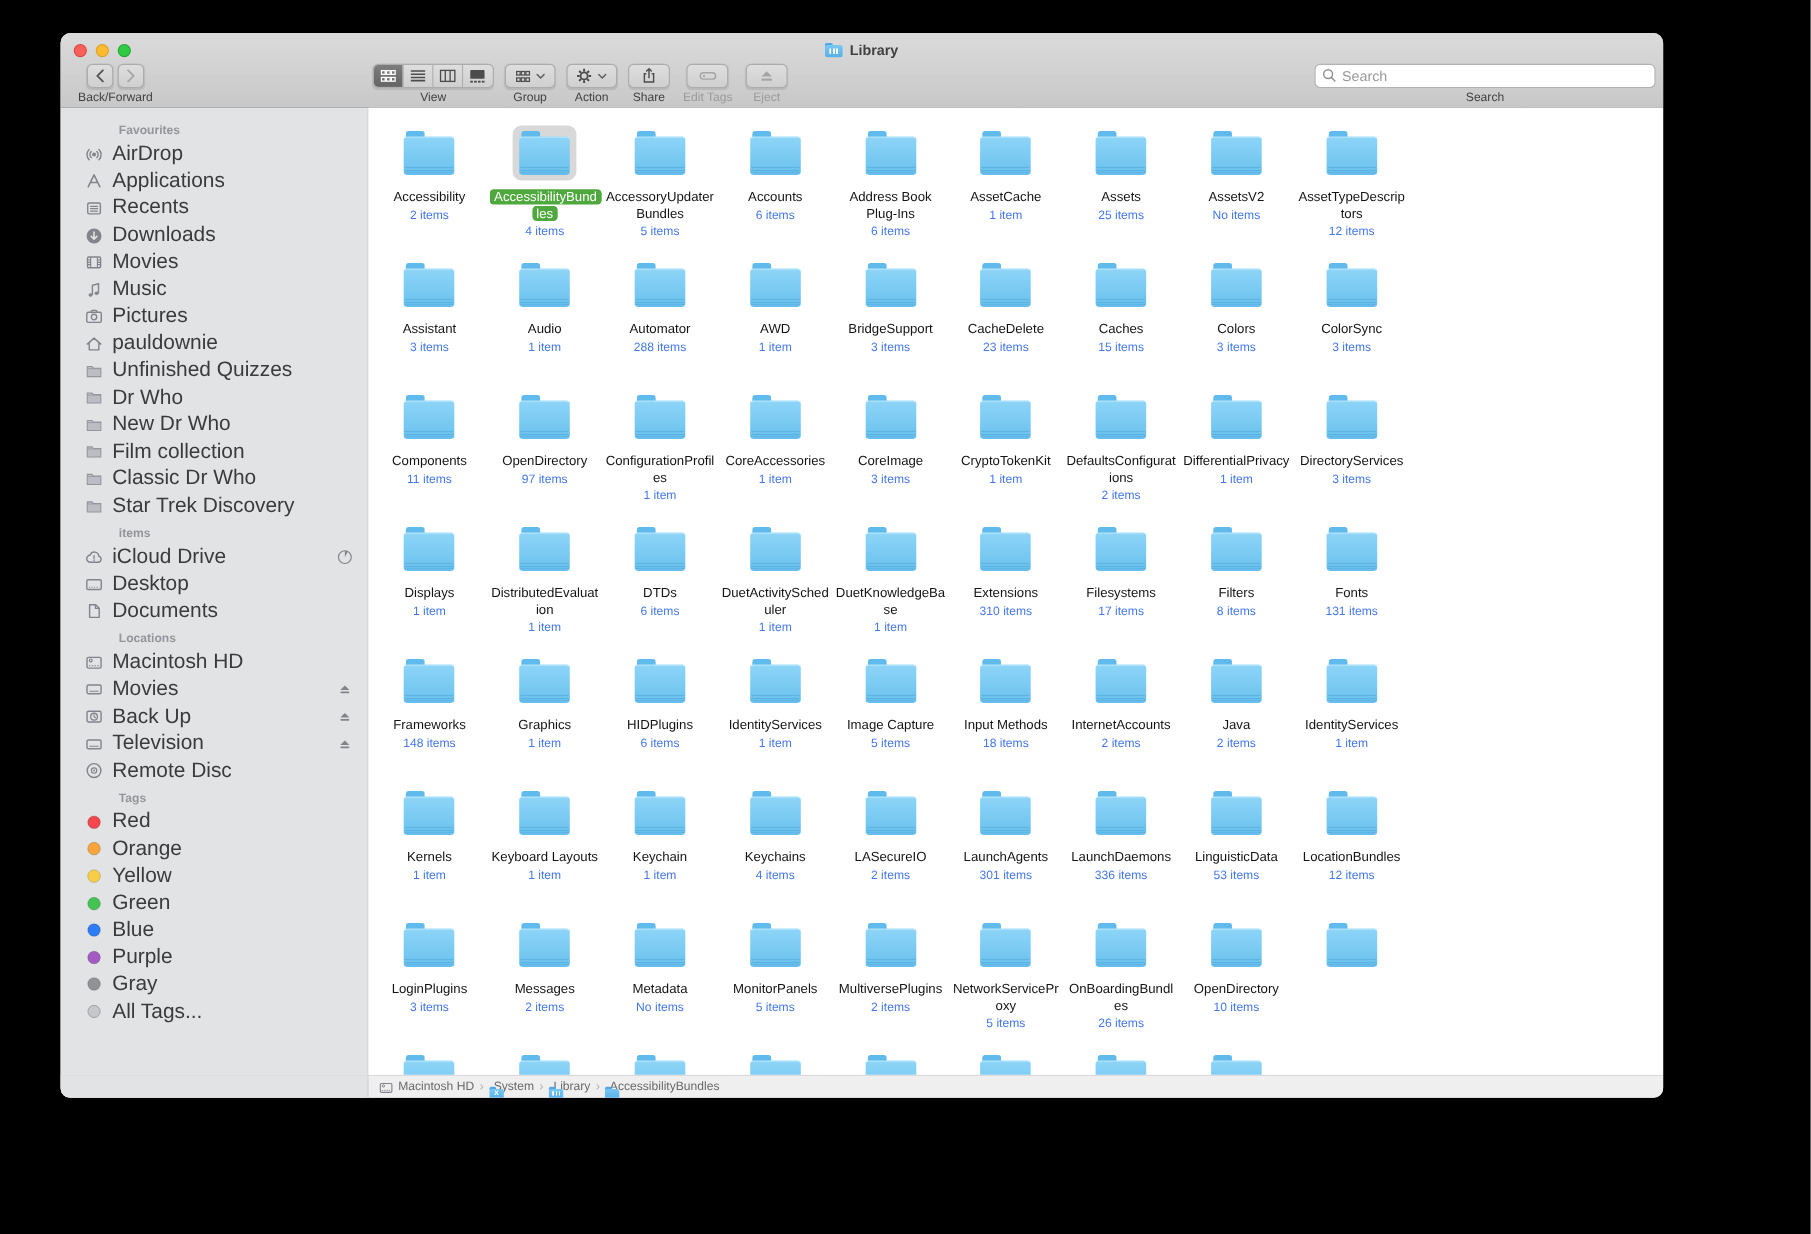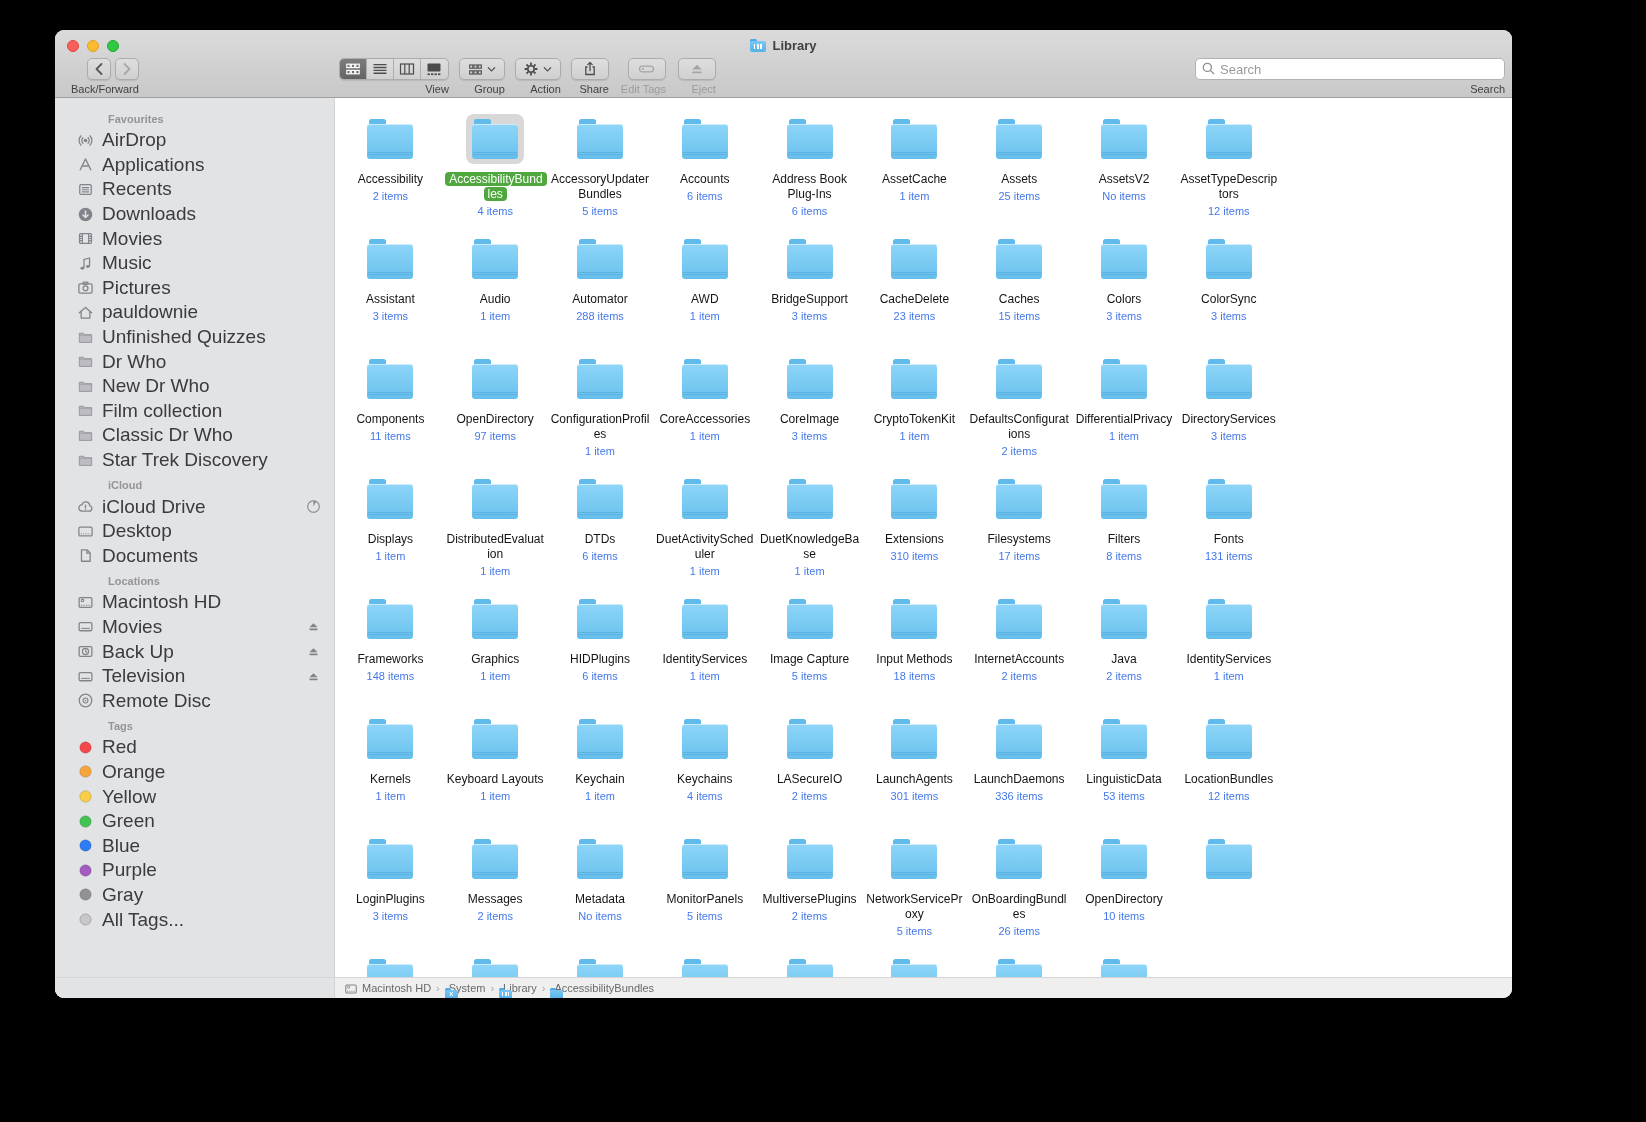--- a/index.html
+++ b/index.html
@@ -16,21 +16,21 @@
   
   .hdr{height:67px;flex:0 0 auto;background:linear-gradient(#dbdbdb,#c8c8c8);border-bottom:1px solid #9f9f9f;position:relative;}
   .traffic{position:absolute;left:12px;top:10px;display:flex;gap:8px;z-index:3;}
   .light{width:12px;height:12px;border-radius:50%;box-sizing:border-box;padding:0;}
   .light.red{background:#f9605a;border:1px solid #e1463f;}
   .light.yellow{background:#fcbb2f;border:1px solid #e0a023;}
   .light.green{background:#2fc943;border:1px solid #24a831;}
   .title-wrap{position:absolute;left:0;right:0;top:7px;height:17px;display:flex;align-items:center;justify-content:center;gap:6px;}
   .title{font-size:13px;font-weight:700;color:#404040;}
   .toolbar{position:absolute;left:0;right:0;top:28px;display:flex;align-items:flex-start;padding:0 6px;}
-  .ctrl{display:flex;flex-direction:column;align-items:flex-end;}
+  .ctrl{display:flex;flex-direction:column;align-items:center;}
   .tlabel{font-size:11px;color:#414141;margin-top:3px;white-space:nowrap;}
   .tlabel.dis{color:#9b9b9b;}
   .row{display:flex;gap:4px;}
   button{appearance:none;-webkit-appearance:none;border:none;margin:0;padding:0;background:none;font-family:inherit;cursor:default;}
   .btn{height:22px;background:linear-gradient(#dedede,#d0d0d0);border:1px solid #acacac;border-radius:5px;
        display:flex;align-items:center;justify-content:center;box-shadow:0 1px 1px rgba(0,0,0,.10);box-sizing:border-box;}
   .btn.nav{width:24px;}
   .backfwd{margin-left:10px;}
   .sp{width:200px;flex:0 0 auto;}
   .seggroup{padding:0;overflow:hidden;display:flex;}
@@ -358,21 +358,21 @@
         </div>
         <div class="sb-item">
           <span class="sb-ic">
             <svg viewBox="0 0 16 16">
               <path d="M2.2 4h4.1l1.2 1.4h6.3v7.2H2.2z" fill="#bcbcc2" stroke="#95959c" stroke-width="0.9"></path>
               <path d="M2.2 5.8h11.6" stroke="#95959c" stroke-width="0.7"></path>
             </svg>
           </span>
           <span class="sb-label">Star Trek Discovery</span>
         </div>
-        <div class="sb-header">iCloud</div>
+        <div class="sb-header">items</div>
         <div class="sb-item">
           <span class="sb-ic">
             <svg viewBox="0 0 16 16">
               <path d="M4.9 12.4h6.6a2.7 2.7 0 0 0 .5-5.3 3.7 3.7 0 0 0-7.2-.9 3 3 0 0 0 .1 6.2z" fill="none" stroke="#83838b" stroke-width="1.2"></path>
               <path d="M8 6.8v2.2" stroke="#83838b" stroke-width="1.2" stroke-linecap="round"></path>
               <circle cx="8" cy="10.6" r=".7" fill="#83838b"></circle>
             </svg>
           </span>
           <span class="sb-label">iCloud Drive</span>
           <span class="sb-trail">

